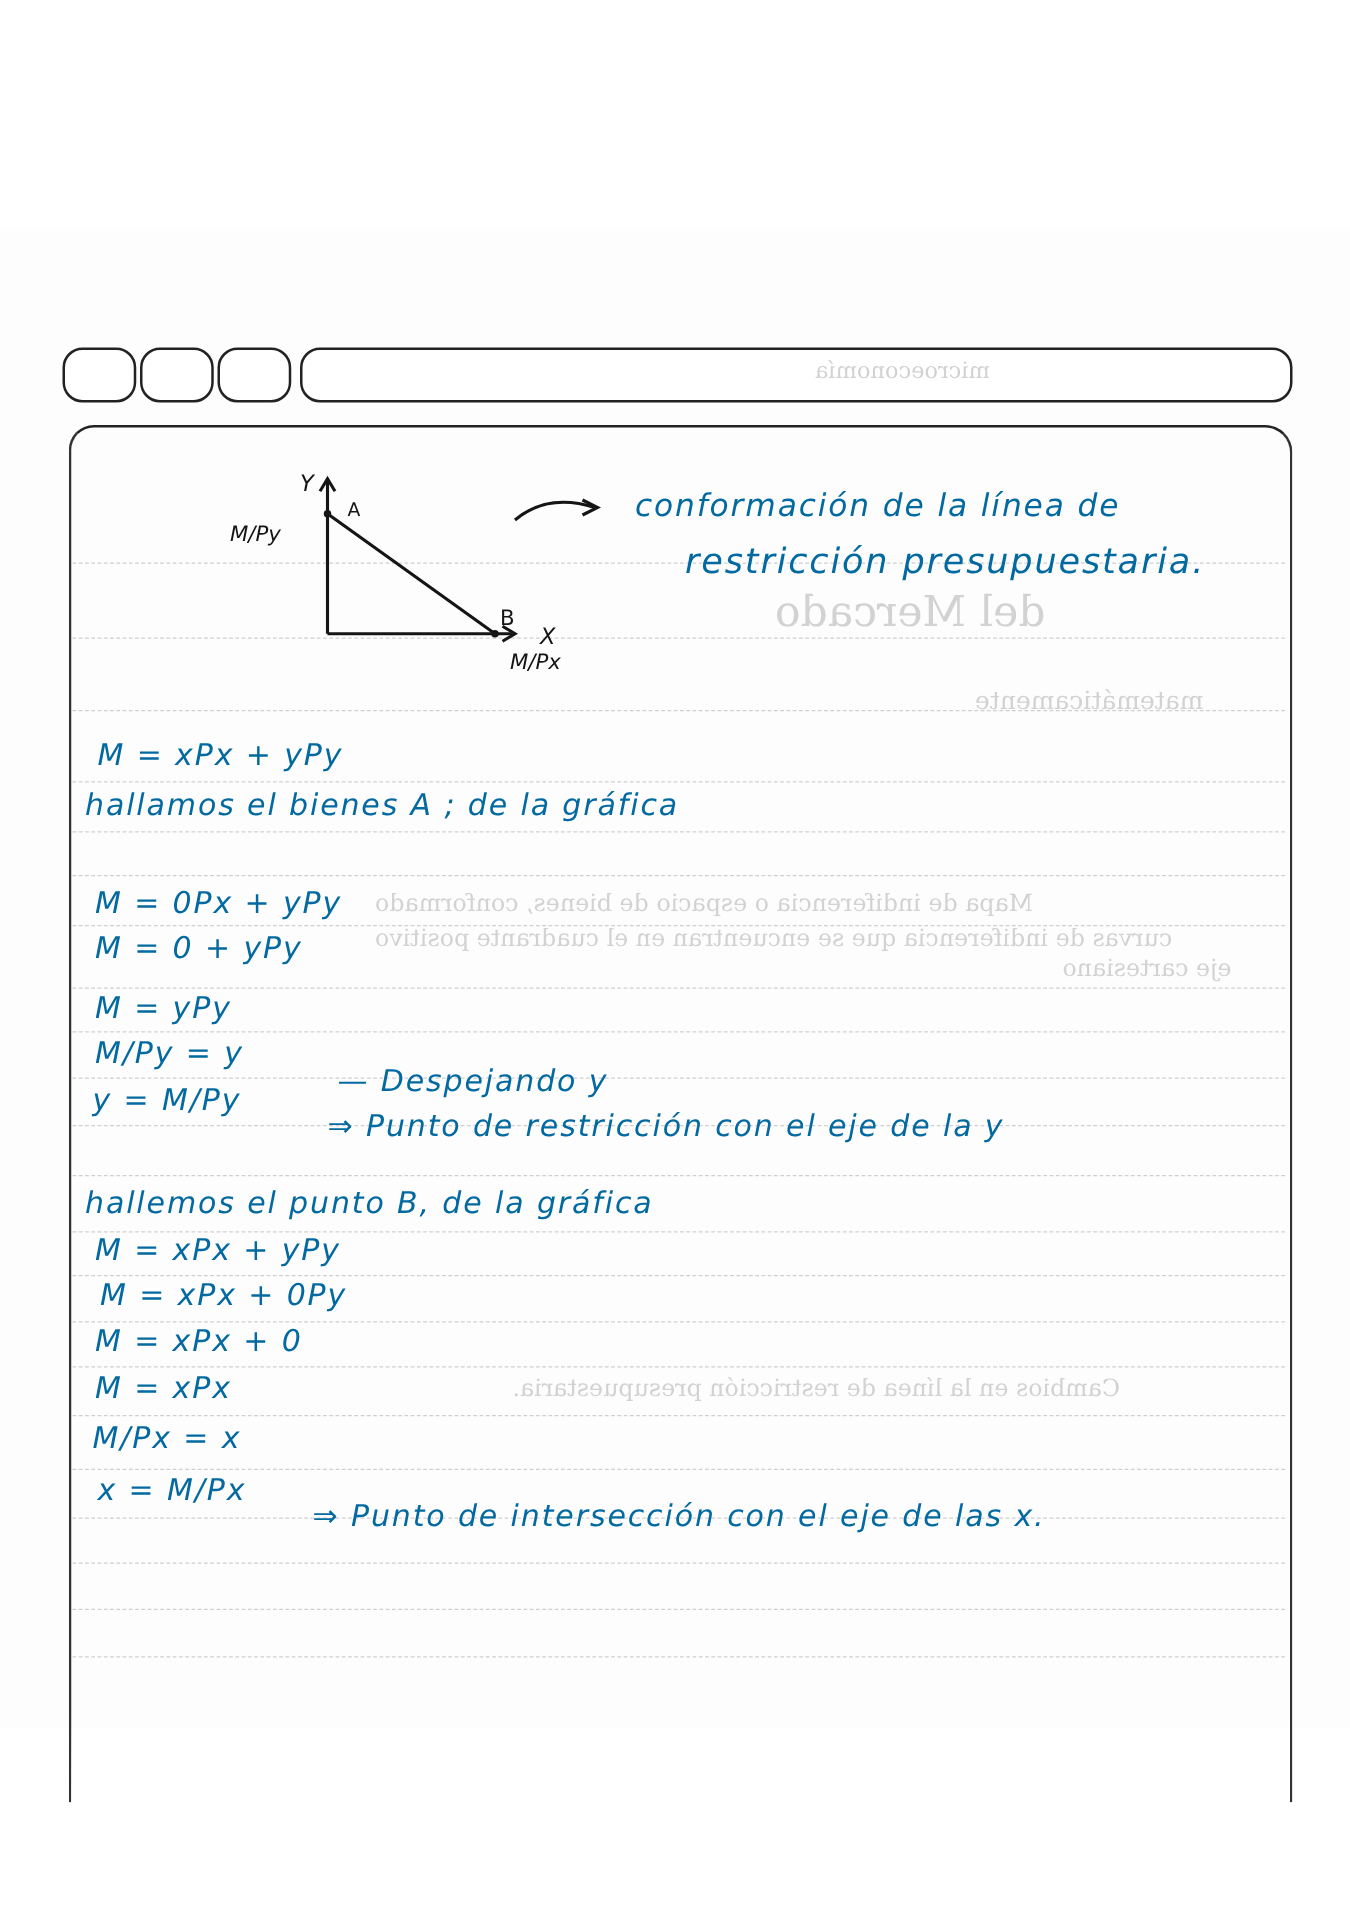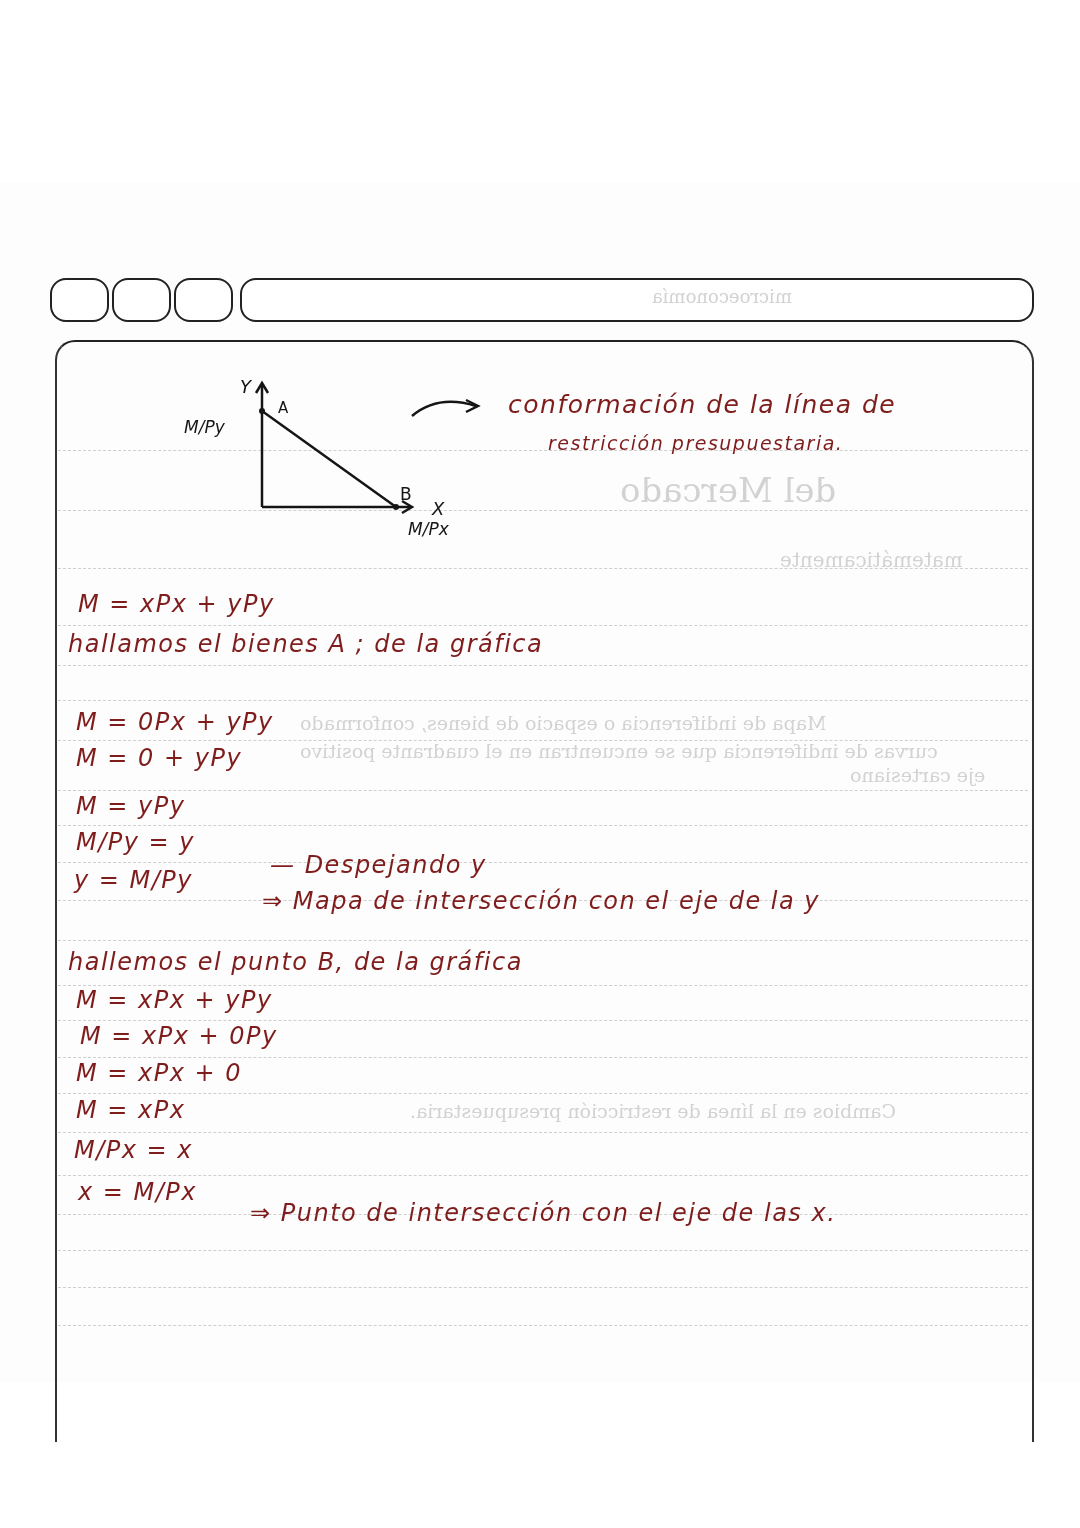--- a/index.html
+++ b/index.html
@@ -16,21 +16,21 @@
   .sheet {
     position: absolute; left: 55px; top: 340px; width: 975px; height: 1100px;
     border-left: 2px solid #333; border-right: 2px solid #333; border-top: 2.5px solid #222;
     border-top-left-radius: 20px; border-top-right-radius: 22px;
   }
   .rule {
     position: absolute; left: 58px; width: 970px; height: 0; border-top: 1px dashed #cfcfcf;
   }
   .hw {
     position: absolute; font-family: "DejaVu Sans", sans-serif; font-size: 24px; letter-spacing: 1.5px;
-    color: #7f1d1d; white-space: nowrap; font-style: italic;
+    color: #0369a1; white-space: nowrap; font-style: italic;
   }
   .hw.small { font-size: 24px; margin-top: 17px; }
   .ghost {
     position: absolute; color: #d2d2d2; font-size: 22px; white-space: nowrap; transform: scaleX(-1);
     font-family: "DejaVu Serif", serif;
   }
   svg.graph { position: absolute; left: 170px; top: 375px; }
 </style>
 </head>
 <body>
@@ -90,31 +90,31 @@
   <text x="230" y="125" font-size="17" font-family="DejaVu Sans, sans-serif" fill="#151515">B</text>
   <text x="262" y="140" font-size="18" font-family="DejaVu Sans, sans-serif" font-style="italic" fill="#151515">X</text>
   <text x="238" y="160" font-size="17" font-family="DejaVu Sans, sans-serif" font-style="italic" fill="#151515">M/Px</text>
 </svg>
 
 <svg style="position:absolute;left:408px;top:392px;" width="80" height="30">
   <path d="M4 24 Q30 2 68 14" fill="none" stroke="#151515" stroke-width="2.5"></path>
   <polyline points="58,8 70,14 58,20" fill="none" stroke="#151515" stroke-width="2.5"></polyline>
 </svg>
 <span class="hw" style="left:508px;top:390px;font-size:25px;">conformación de la línea de</span>
-<span class="hw" style="left:548px;top:432px;font-size:19px;">restricción presupuestaria.</span>
+<span class="hw" style="left:548px;top:432px;font-size:28px;">restricción presupuestaria.</span>
 
 <span class="hw" style="left:78px;top:590px;">M = xPx + yPy</span>
 <span class="hw" style="left:68px;top:630px;">hallamos el bienes A ; de la gráfica</span>
 <span class="hw" style="left:76px;top:708px;">M = 0Px + yPy</span>
 <span class="hw" style="left:76px;top:744px;text-align:center;">M = 0 + yPy</span>
 <span class="hw" style="left:76px;top:792px;">M = yPy</span>
 <span class="hw" style="left:76px;top:828px;">M/Py = y</span>
 <span class="hw small" style="left:270px;top:834px;">— Despejando  y</span>
 <span class="hw" style="left:74px;top:866px;">y = M/Py</span>
-<span class="hw small" style="left:262px;top:870px;">⇒ Mapa de intersección  con el eje de la y</span>
+<span class="hw small" style="left:262px;top:870px;">⇒ Punto de restricción  con el eje de la y</span>
 
 <span class="hw" style="left:68px;top:948px;">hallemos el punto B, de la gráfica</span>
 <span class="hw" style="left:76px;top:986px;">M = xPx + yPy</span>
 <span class="hw" style="left:80px;top:1022px;">M = xPx + 0Py</span>
 <span class="hw" style="left:76px;top:1059px;">M = xPx + 0</span>
 <span class="hw" style="left:76px;top:1096px;">M = xPx</span>
 <span class="hw" style="left:74px;top:1136px;">M/Px = x</span>
 <span class="hw" style="left:78px;top:1178px;">x = M/Px</span>
 <span class="hw small" style="left:250px;top:1182px;text-align:right;">⇒ Punto de intersección  con el eje de las x.</span>
 

